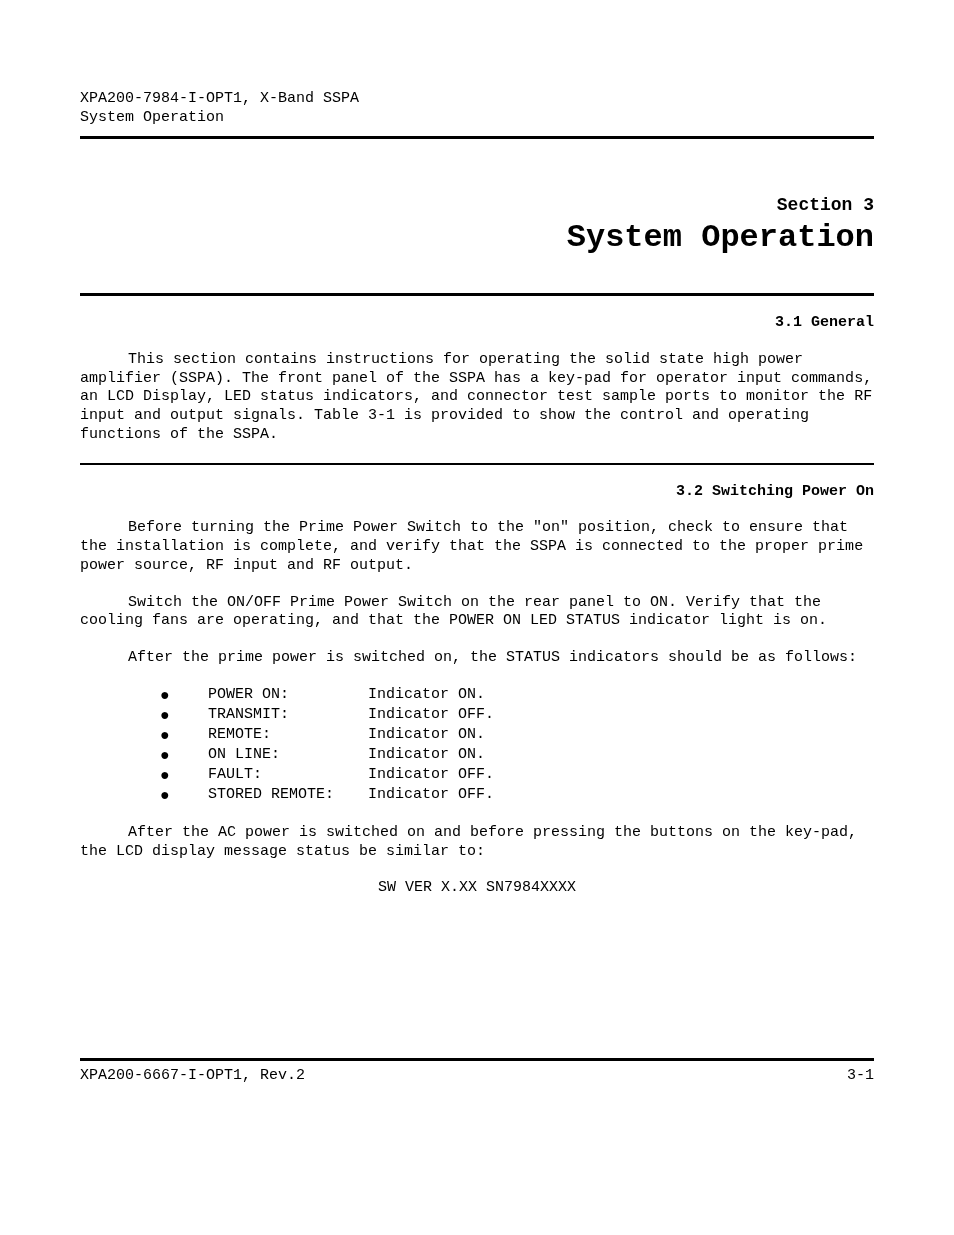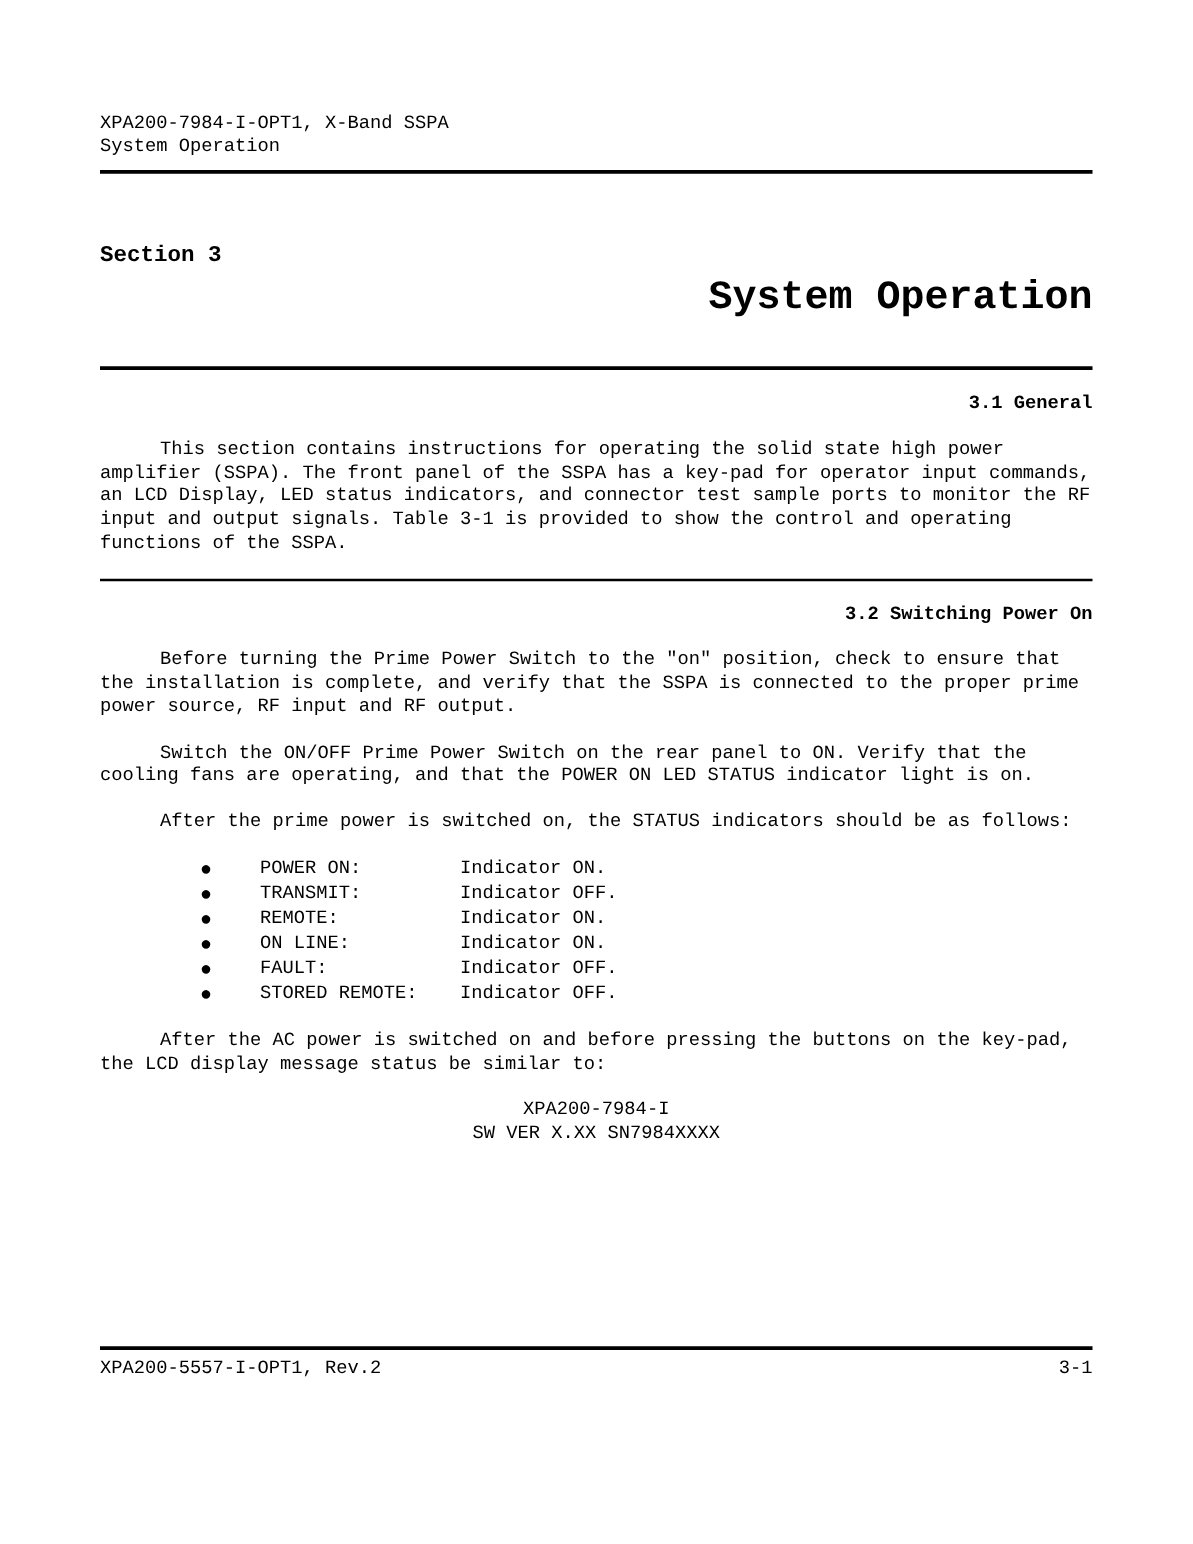--- a/index.html
+++ b/index.html
@@ -22,20 +22,21 @@
       border: none;
       border-top: 3px solid #000;
       margin: 0;
     }
     .rule-thin {
       border: none;
       border-top: 2px solid #000;
       margin: 0;
     }
     .section-label {
+      text-align: right;
       font-weight: bold;
       font-size: 18px;
       margin-top: 55px;
       margin-bottom: 0;
     }
     .section-title {
       text-align: right;
       font-weight: bold;
       font-size: 32px;
       margin-top: 2px;
@@ -134,23 +135,22 @@
   <div class="indicator-row">
     <span class="bullet">●</span>
     <span class="ind-label">STORED REMOTE:</span>
     <span class="ind-val">Indicator OFF.</span>
   </div>
 </div>
 
 <p class="para">After the AC power is switched on and before pressing the buttons on the key-pad, the LCD display message status be similar to:</p>
 
 <div class="lcd-block">
-  <div>XPA200-7984-I</div>
   <div>SW VER X.XX SN7984XXXX</div>
 </div>
 
 <div class="footer-wrap">
   <hr class="rule-thick">
   <div class="footer-row">
-    <span>XPA200-5557-I-OPT1, Rev.2</span>
+    <span>XPA200-6667-I-OPT1, Rev.2</span>
     <span>3-1</span>
   </div>
 </div>
 
 </body></html>

